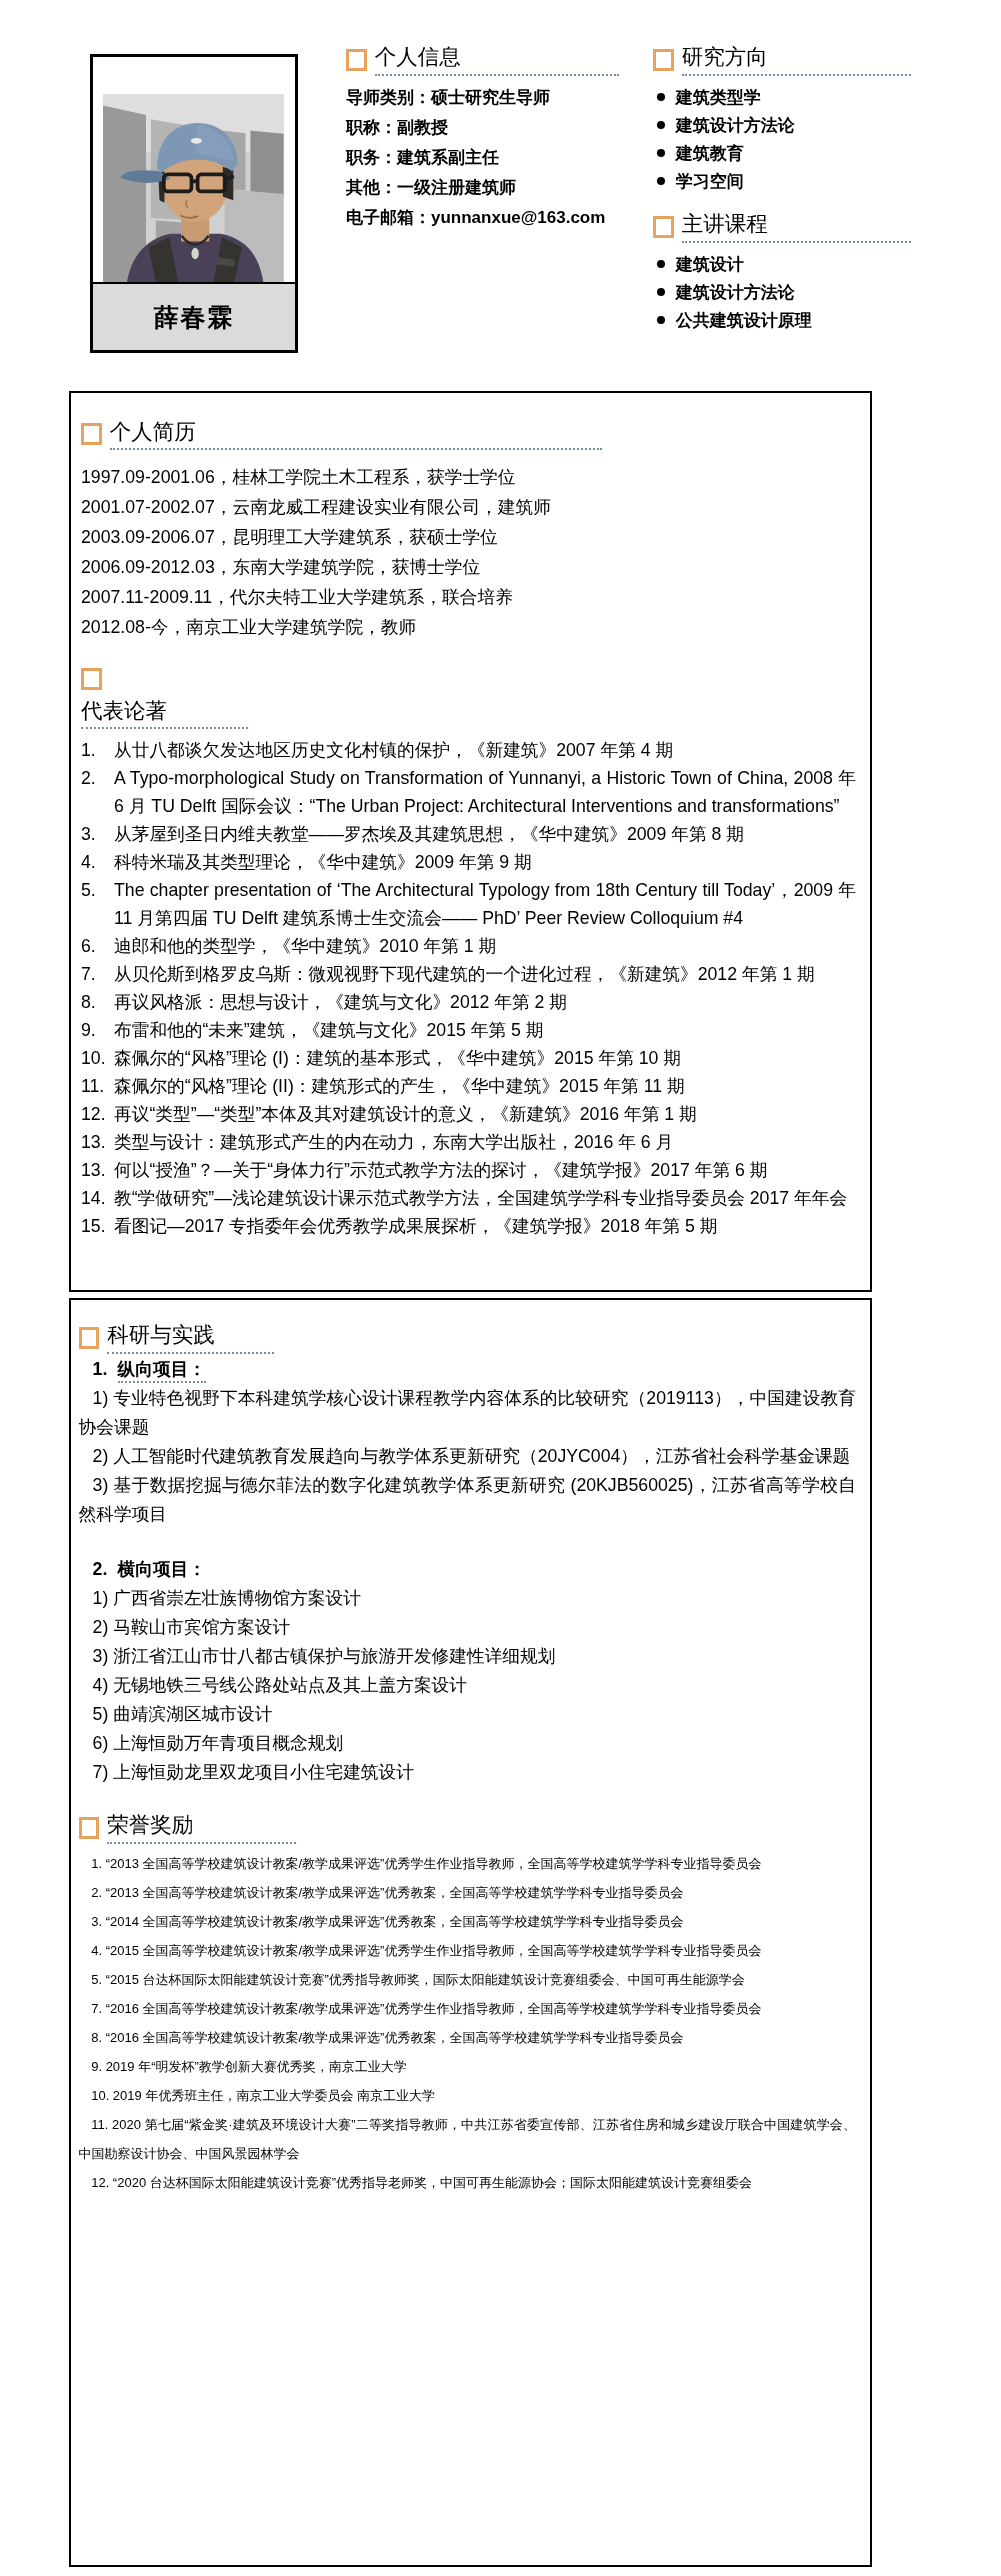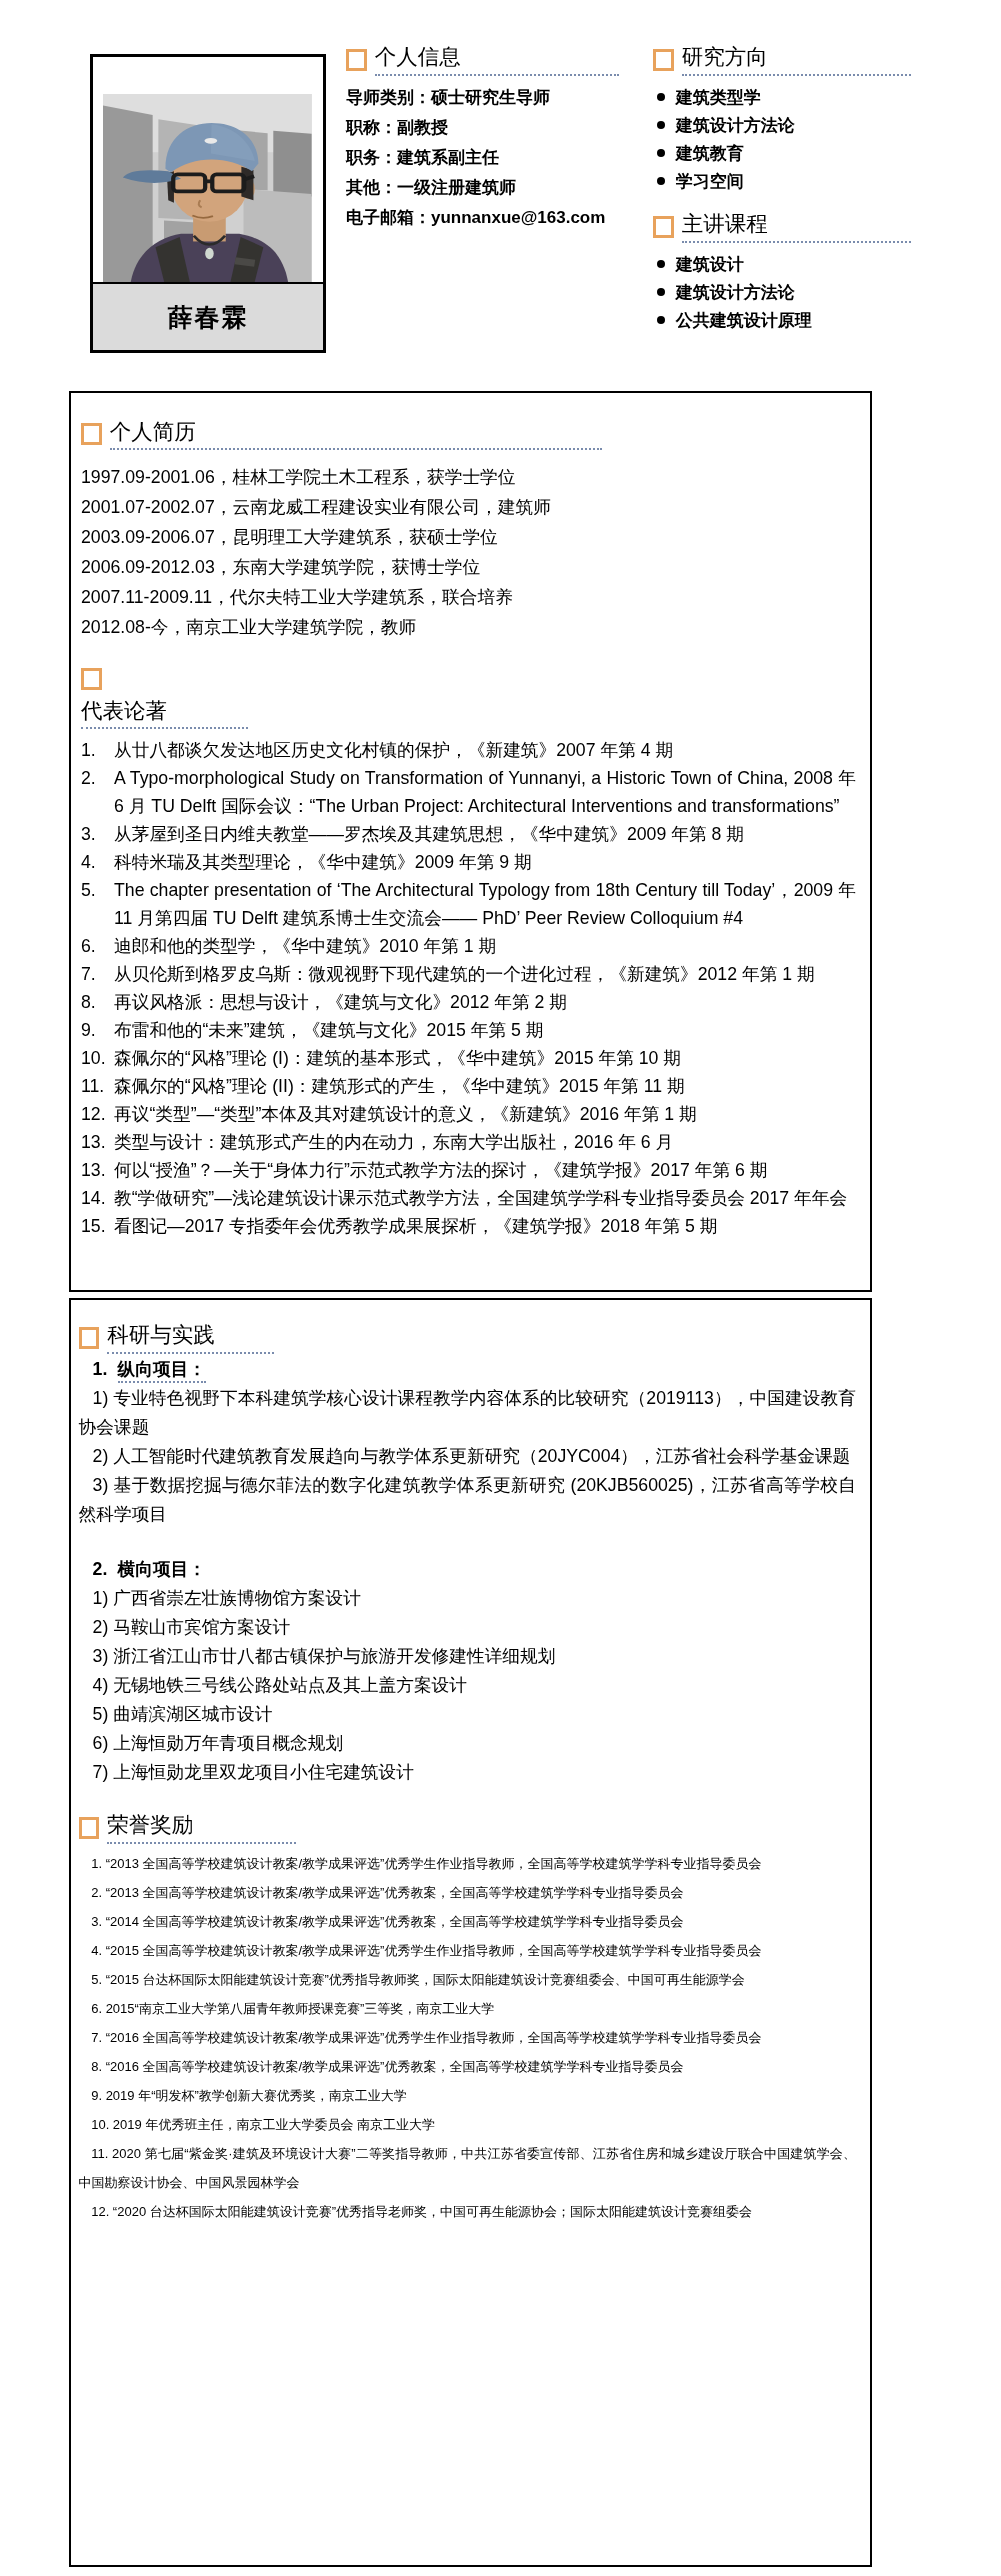--- a/index.html
+++ b/index.html
@@ -10,21 +10,21 @@
   
   .sec-head{display:flex;align-items:flex-start;gap:8.2px;}
   .sec-icon{width:14.5px;height:16px;border:3.2px solid #E8A25C;margin-top:3.8px;flex:0 0 auto;}
   .sec-body{display:flex;flex-direction:column;}
   .sec-title{font-size:21.5px;font-weight:400;line-height:25px;white-space:nowrap;}
   .sec-rule{border-bottom:2.5px dotted #7A8CAD;height:1.9px;margin-top:1.9px;}
   .u-info{width:244px}.u-dir{width:229px}.u-course{width:229px}
   .u-resume{width:492px}.u-pub{width:167px}.u-research{width:167px}.u-awards{width:189px}
 
   
-  .photo-card{position:absolute;left:90px;top:54px;width:236px;height:299px;
+  .photo-card{position:absolute;left:90px;top:54px;width:208px;height:299px;
               border:3.2px solid #000;box-sizing:border-box;background:#fff;}
   .photo-wrap{position:absolute;left:10px;right:11.4px;top:37px;height:193px;overflow:hidden;}
   .photo-wrap svg{display:block;width:100%;height:100%;}
   .name-strip{position:absolute;left:0;right:0;bottom:0;height:66px;
               border-top:2.5px solid #000;background:#dbdbdb;
               display:flex;align-items:center;justify-content:center;
               font-size:25px;font-weight:700;letter-spacing:1.9px;}
 
   .info-col{position:absolute;left:346px;top:45px;width:307px;}
   .info-lines{margin-top:7.6px;}
@@ -257,21 +257,20 @@
         <div class="sec-title">荣誉奖励</div>
         <div class="sec-rule u-awards"></div>
       </div>
     </div>
     <div class="awards-list">
       <div class="award-item">1.  “2013 全国高等学校建筑设计教案/教学成果评选”优秀学生作业指导教师，全国高等学校建筑学学科专业指导委员会</div>
       <div class="award-item">2.  “2013 全国高等学校建筑设计教案/教学成果评选”优秀教案，全国高等学校建筑学学科专业指导委员会</div>
       <div class="award-item">3.  “2014 全国高等学校建筑设计教案/教学成果评选”优秀教案，全国高等学校建筑学学科专业指导委员会</div>
       <div class="award-item">4.  “2015 全国高等学校建筑设计教案/教学成果评选”优秀学生作业指导教师，全国高等学校建筑学学科专业指导委员会</div>
       <div class="award-item">5.  “2015 台达杯国际太阳能建筑设计竞赛”优秀指导教师奖，国际太阳能建筑设计竞赛组委会、中国可再生能源学会</div>
-      <div class="award-item">6.  2015“南京工业大学第八届青年教师授课竞赛”三等奖，南京工业大学</div>
       <div class="award-item">7.  “2016 全国高等学校建筑设计教案/教学成果评选”优秀学生作业指导教师，全国高等学校建筑学学科专业指导委员会</div>
       <div class="award-item">8.  “2016 全国高等学校建筑设计教案/教学成果评选”优秀教案，全国高等学校建筑学学科专业指导委员会</div>
       <div class="award-item">9.  2019 年“明发杯”教学创新大赛优秀奖，南京工业大学</div>
       <div class="award-item">10. 2019 年优秀班主任，南京工业大学委员会 南京工业大学</div>
       <div class="award-item">11. 2020 第七届“紫金奖·建筑及环境设计大赛”二等奖指导教师，中共江苏省委宣传部、江苏省住房和城乡建设厅联合中国建筑学会、中国勘察设计协会、中国风景园林学会</div>
       <div class="award-item">12. “2020 台达杯国际太阳能建筑设计竞赛”优秀指导老师奖，中国可再生能源协会；国际太阳能建筑设计竞赛组委会</div>
     </div>
   </div>
 
 </div>

